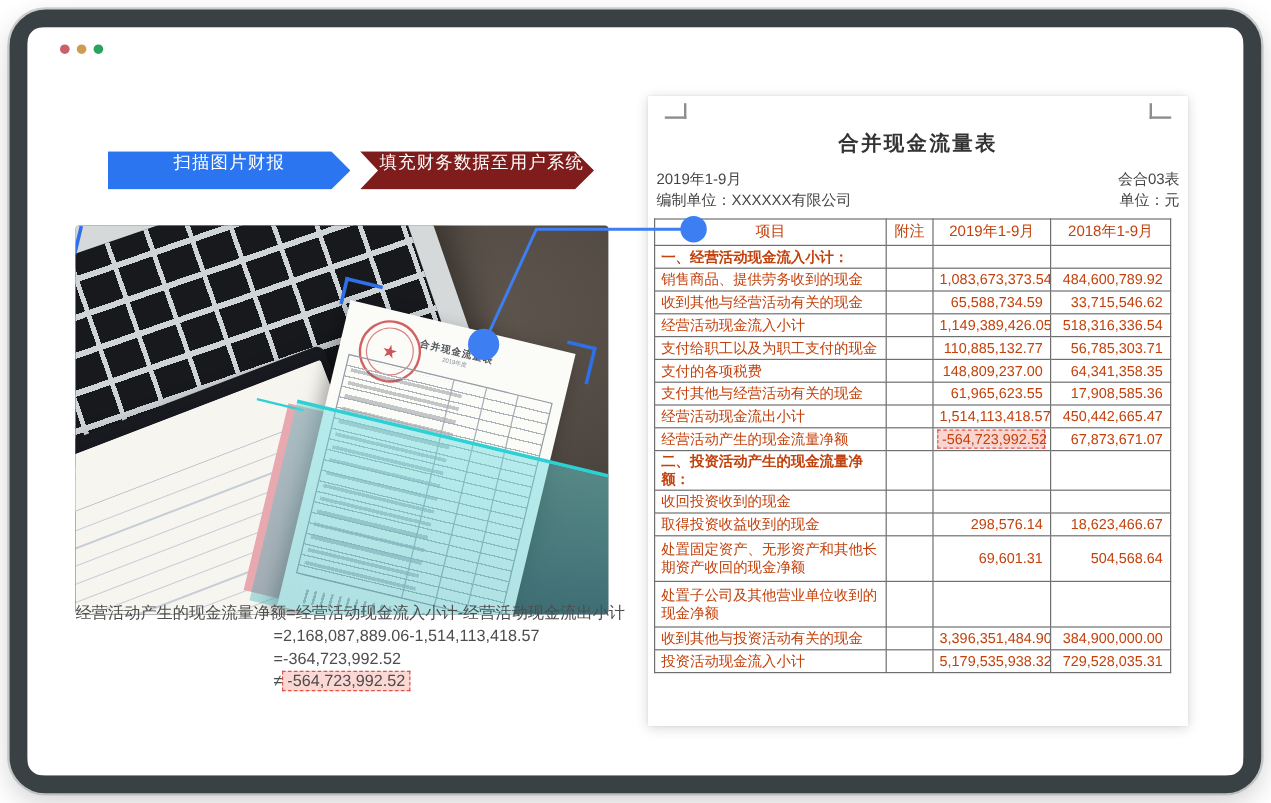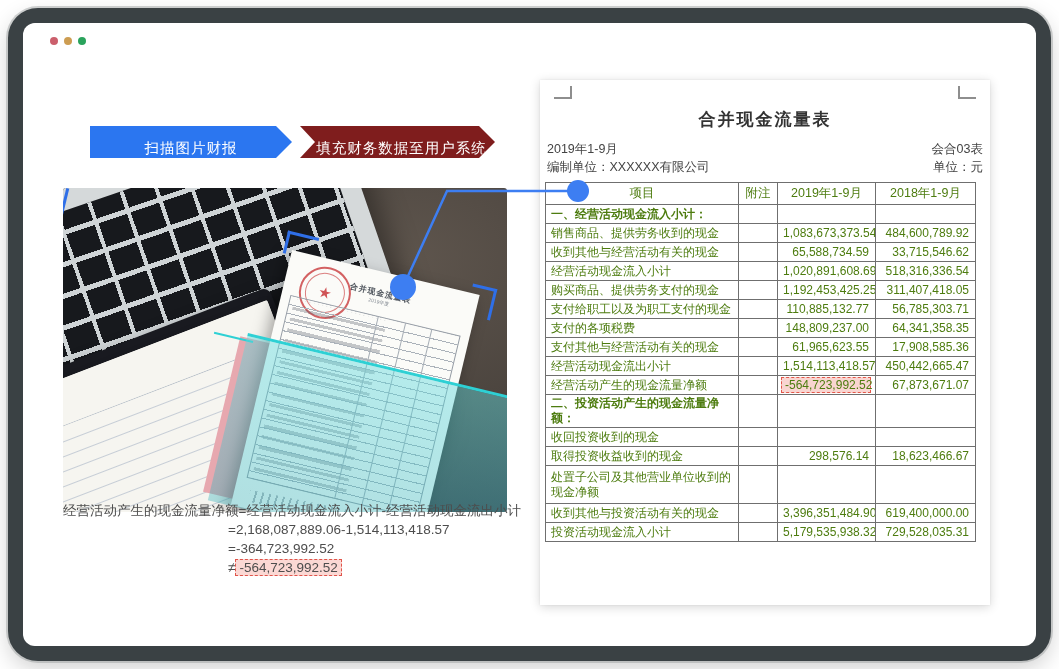--- a/index.html
+++ b/index.html
@@ -12,21 +12,21 @@
     box-shadow:0 0 0 2px rgba(150,156,156,.45), 0 8px 22px rgba(0,0,0,.18),
                inset 0 0 0 2px rgba(36,74,72,.55); }
   .win-content { position:absolute; left:0; top:0; width:1013px; height:623px; overflow:hidden; border-radius:12px; background:#fff; }
 
   .traffic { position:absolute; left:27px; top:14px; display:flex; gap:6px; }
   .dot { width:8px; height:8px; border-radius:50%; }
 
   
   .flow { position:absolute; left:67px; top:103px; height:32px; }
   .arrow { position:absolute; top:0; height:32px; color:#fff; font-size:14.5px;
-    display:flex; align-items:flex-end; justify-content:center; letter-spacing:1px; }
+    display:flex; align-items:flex-start; justify-content:center; letter-spacing:1px; }
   .arrow-1 { left:0; width:202px;
     clip-path:polygon(0 0, calc(100% - 16px) 0, 100% 50%, calc(100% - 16px) 100%, 0 100%); }
   .arrow-2 { left:210px; width:195px; padding-left:8px;
     clip-path:polygon(0 0, calc(100% - 16px) 0, 100% 50%, calc(100% - 16px) 100%, 0 100%, 15px 50%); }
 
   
   .photo { position:absolute; left:40px; top:165px; width:444px; height:324px;
     border-radius:3px; overflow:hidden;
     background:radial-gradient(ellipse at 78% 22%, #5e554d 0%, #4c453f 42%, #37353c 78%, #2c2c33 100%); }
 
@@ -108,21 +108,21 @@
   .cmark { position:absolute; top:6px; width:18px; height:13px; }
   .cmark-l { left:14px; border-right:2px solid #8e8e8e; border-bottom:2px solid #8e8e8e; }
   .cmark-r { right:14px; border-left:2px solid #8e8e8e; border-bottom:2px solid #8e8e8e; }
   .page-title { position:absolute; left:0; right:0; top:28px; text-align:center;
     font-size:17px; font-weight:bold; color:#333; letter-spacing:2px; }
   .meta { position:absolute; left:7px; right:7px; display:flex; justify-content:space-between;
     font-size:12.5px; color:#444; }
   .meta-1 { top:61px; } .meta-2 { top:79px; }
 
   table.stmt { position:absolute; left:5px; top:102px; width:430px; border-collapse:collapse;
-    table-layout:fixed; font-size:12px; color:#4d7c0f; }
+    table-layout:fixed; font-size:12px; color:#c2410c; }
   .stmt th, .stmt td { border:1px solid #6f6f6f; overflow:hidden; }
   .stmt th { height:22px; font-weight:normal; text-align:center; padding:0 2px; font-size:12.5px; }
   .stmt td { height:19px; line-height:15px; padding:1px 5px; }
   .stmt td.c-num { text-align:right; padding-right:6px; }
   .stmt tr.section td.c-item { font-weight:bold; }
   .stmt tr.tall td { height:38px; }
   .hl { background:#f9d5d1; border:1.5px dashed #e2574a; padding:0 3px; margin:0 -2px;
     line-height:14px; text-align:right; }
 
   
@@ -228,28 +228,22 @@
             </tr>
             <tr>
               <td class="c-item">收到其他与经营活动有关的现金</td>
               <td class="c-note"></td>
               <td class="c-num">65,588,734.59</td>
               <td class="c-num">33,715,546.62</td>
             </tr>
             <tr>
               <td class="c-item">经营活动现金流入小计</td>
               <td class="c-note"></td>
-              <td class="c-num">1,020,891,608.69</td>
+              <td class="c-num">1,149,389,426.05</td>
               <td class="c-num">518,316,336.54</td>
-            </tr>
-            <tr>
-              <td class="c-item">购买商品、提供劳务支付的现金</td>
-              <td class="c-note"></td>
-              <td class="c-num">1,192,453,425.25</td>
-              <td class="c-num">311,407,418.05</td>
             </tr>
             <tr>
               <td class="c-item">支付给职工以及为职工支付的现金</td>
               <td class="c-note"></td>
               <td class="c-num">110,885,132.77</td>
               <td class="c-num">56,785,303.71</td>
             </tr>
             <tr>
               <td class="c-item">支付的各项税费</td>
               <td class="c-note"></td>
@@ -288,30 +282,36 @@
               <td class="c-num"></td>
               <td class="c-num"></td>
             </tr>
             <tr>
               <td class="c-item">取得投资收益收到的现金</td>
               <td class="c-note"></td>
               <td class="c-num">298,576.14</td>
               <td class="c-num">18,623,466.67</td>
             </tr>
             <tr class="tall">
+              <td class="c-item">处置固定资产、无形资产和其他长期资产收回的现金净额</td>
+              <td class="c-note"></td>
+              <td class="c-num">69,601.31</td>
+              <td class="c-num">504,568.64</td>
+            </tr>
+            <tr class="tall">
               <td class="c-item">处置子公司及其他营业单位收到的现金净额</td>
               <td class="c-note"></td>
               <td class="c-num"></td>
               <td class="c-num"></td>
             </tr>
             <tr>
               <td class="c-item">收到其他与投资活动有关的现金</td>
               <td class="c-note"></td>
               <td class="c-num">3,396,351,484.90</td>
-              <td class="c-num">619,400,000.00</td>
+              <td class="c-num">384,900,000.00</td>
             </tr>
             <tr>
               <td class="c-item">投资活动现金流入小计</td>
               <td class="c-note"></td>
               <td class="c-num">5,179,535,938.32</td>
               <td class="c-num">729,528,035.31</td>
             </tr>
           </tbody>
       </table>
     </div>

